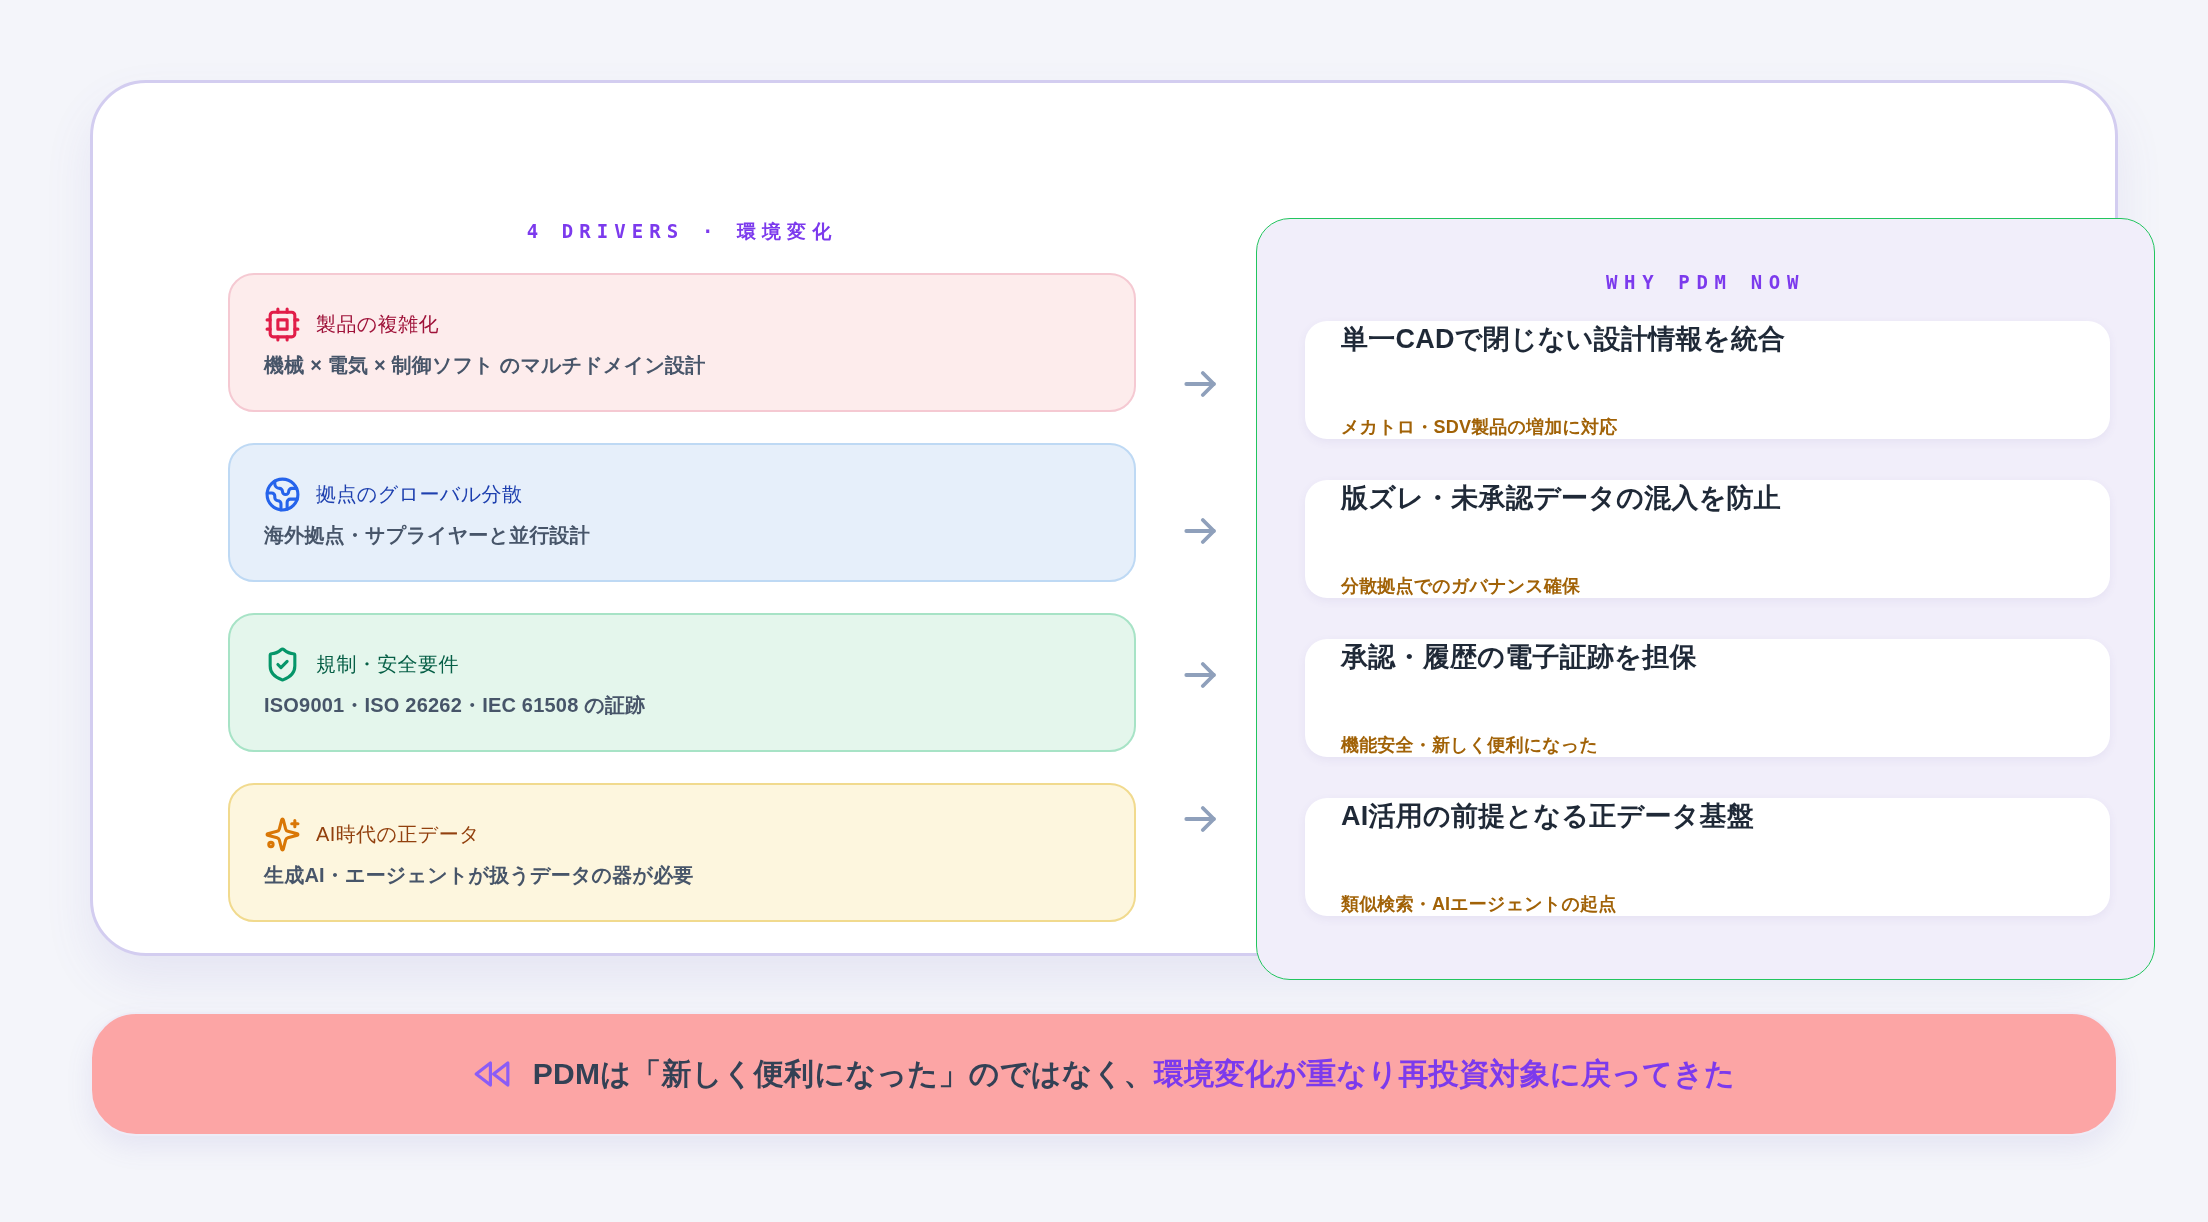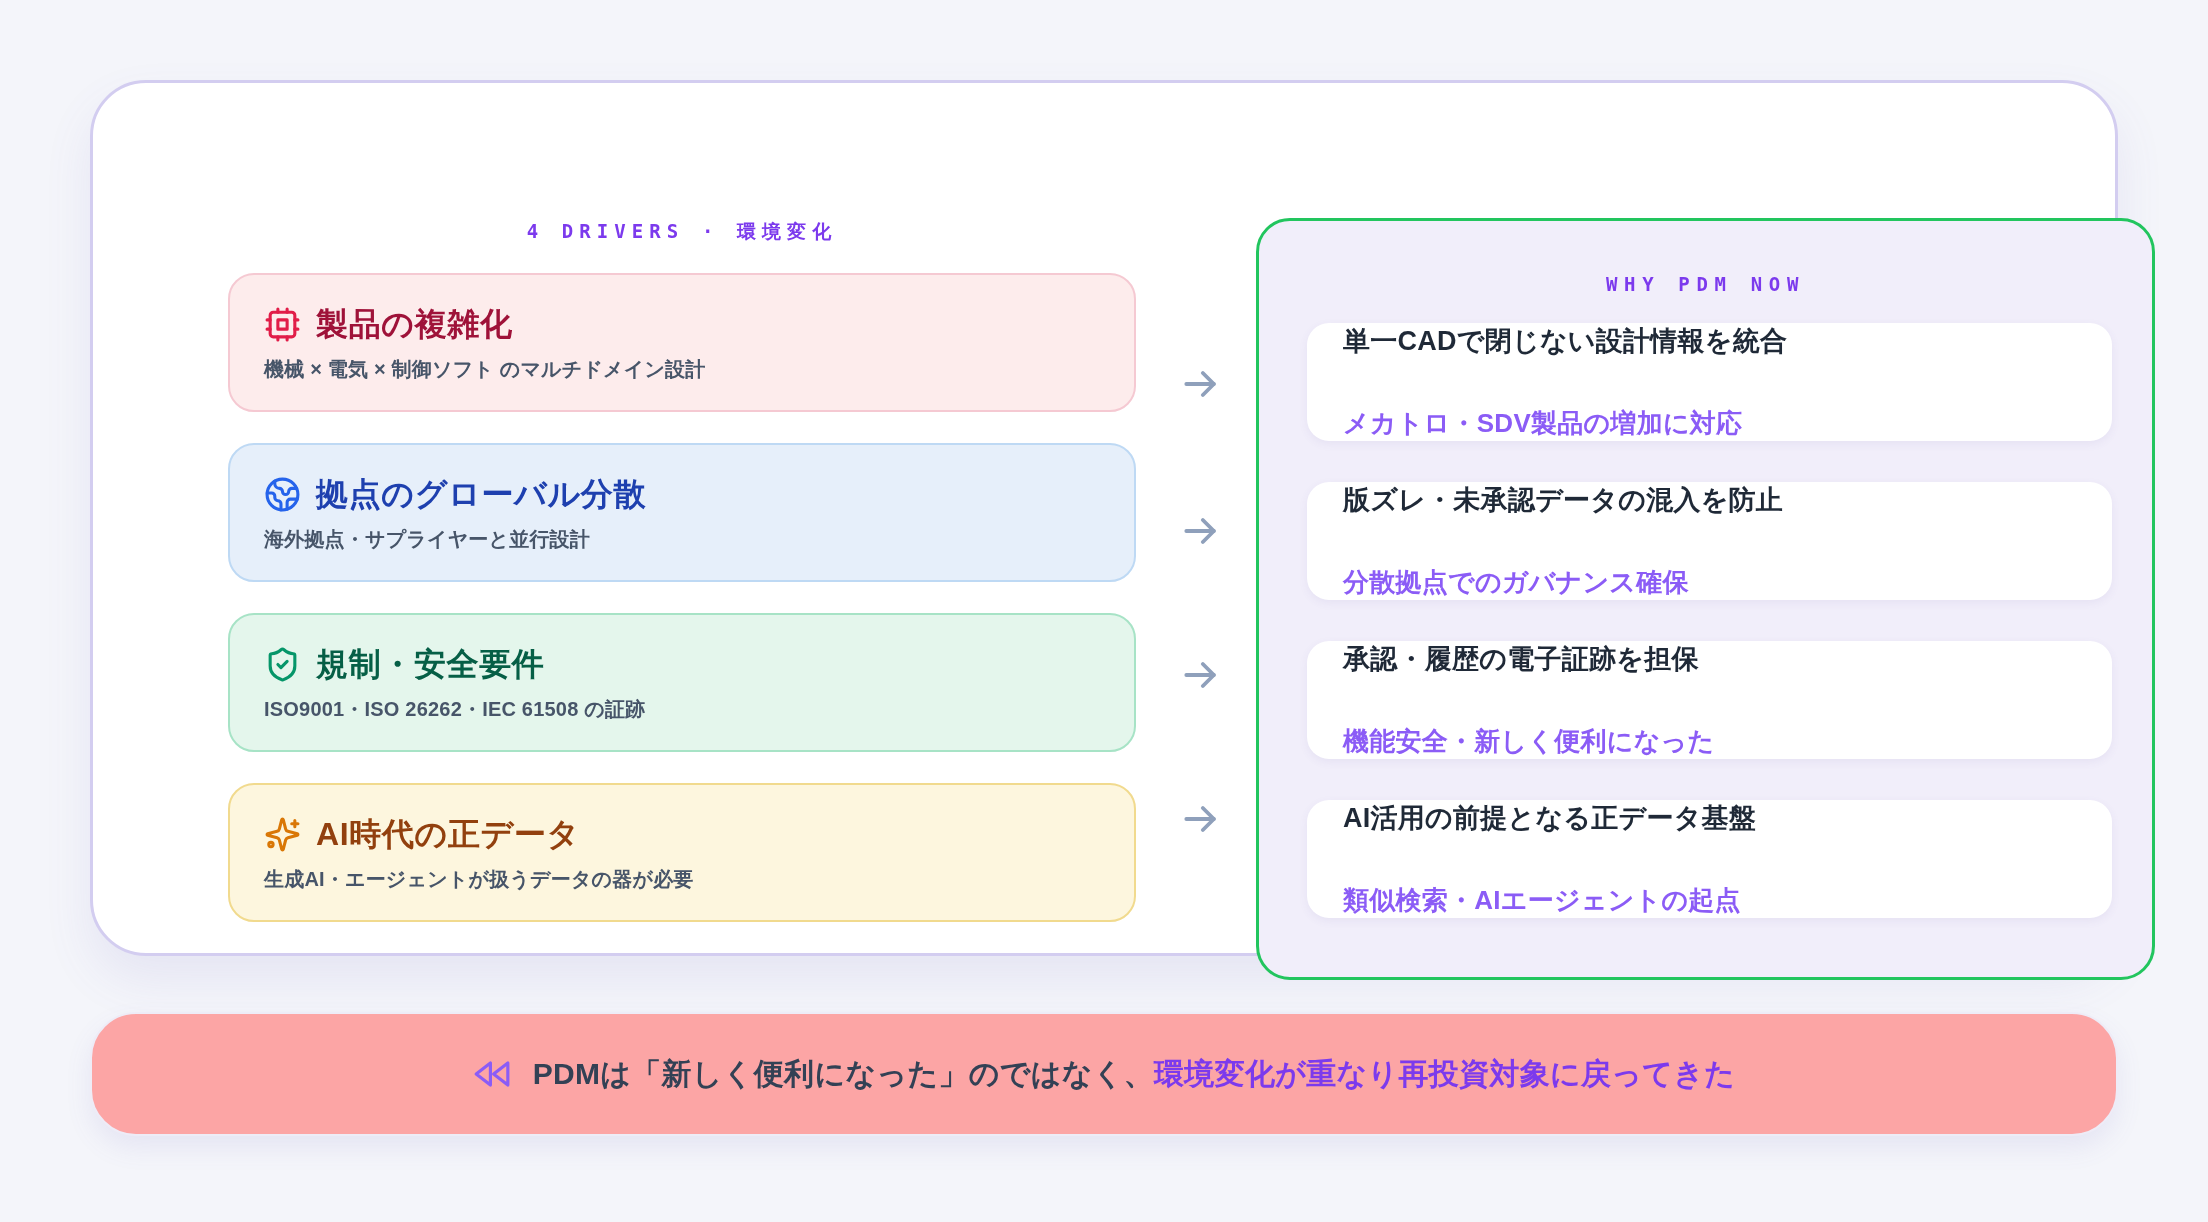--- a/index.html
+++ b/index.html
@@ -33,63 +33,63 @@
     position:absolute; left:135px; width:908px; height:139px;
     background:var(--card-bg,#eee);
     border:2px solid var(--card-border,#ccc);
     border-radius:26px;
     padding:0 34px;
     display:flex; flex-direction:column; justify-content:center; gap:9px;
   }
   .driver-card .card-head { display:flex; align-items:center; gap:15px; }
   .driver-card .card-head svg { width:37px; height:37px; color:var(--card-icon,#333); flex:none; }
   .driver-card .card-title {
-    font-size:32px; font-weight:700; color:var(--card-title,#333); letter-spacing:.02em;
+    font-size:20px; font-weight:400; color:var(--card-title,#333); letter-spacing:.02em;
   }
   .driver-card .card-sub {
     font-size:20px; font-weight:600; color:#475569; letter-spacing:.01em;
   }
   .driver-card-1 { top:190px; }
   .driver-card-2 { top:360px; }
   .driver-card-3 { top:530px; }
   .driver-card-4 { top:700px; }
 
   
   .flow-arrow { position:absolute; left:1082px; width:52px; height:44px; color:#8fa0bb; }
   .flow-arrow-1 { top:279px; }
   .flow-arrow-2 { top:426px; }
   .flow-arrow-3 { top:570px; }
   .flow-arrow-4 { top:714px; }
 
   
   .why-panel {
     position:absolute; left:1163px; top:135px; width:899px; height:762px;
     background:#f1eefa;
-    border:3px solid #22c55e;
+    border:1px solid #22c55e;
     border-radius:34px;
   }
   .why-label {
     position:absolute; left:0; top:52px; width:100%;
     text-align:center;
     font-family:"DejaVu Sans Mono","Liberation Mono",monospace;
     font-size:19px; font-weight:700; letter-spacing:.35em;
     color:#7c3aed;
   }
   .why-cards {
     position:absolute; left:48px; top:102px; width:805px;
     display:flex; flex-direction:column; gap:41px;
   }
   .why-card {
     height:118px; background:#ffffff; border-radius:22px;
     box-shadow:0 3px 10px rgba(84,72,150,.07);
     padding:0 36px;
     display:flex; flex-direction:column; justify-content:space-between; gap:4px;
   }
   .why-card .why-title { font-size:27px; font-weight:700; color:#1f2937; letter-spacing:.01em; }
-  .why-card .why-sub   { font-size:26px; font-weight:600; color:#8b5cf6; letter-spacing:.01em; }
+  .why-card .why-sub   { font-size:18px; font-weight:600; color:#a16207; letter-spacing:.01em; }
 
   
   .footer-bar {
     position:absolute; left:90px; top:1012px; width:2028px; height:124px;
     background:#fca5a5;
     border:2px solid #eeecf7;
     border-radius:46px;
     box-shadow:0 12px 26px rgba(109,97,185,.10);
     display:flex; align-items:center; justify-content:center; gap:22px;
   }

